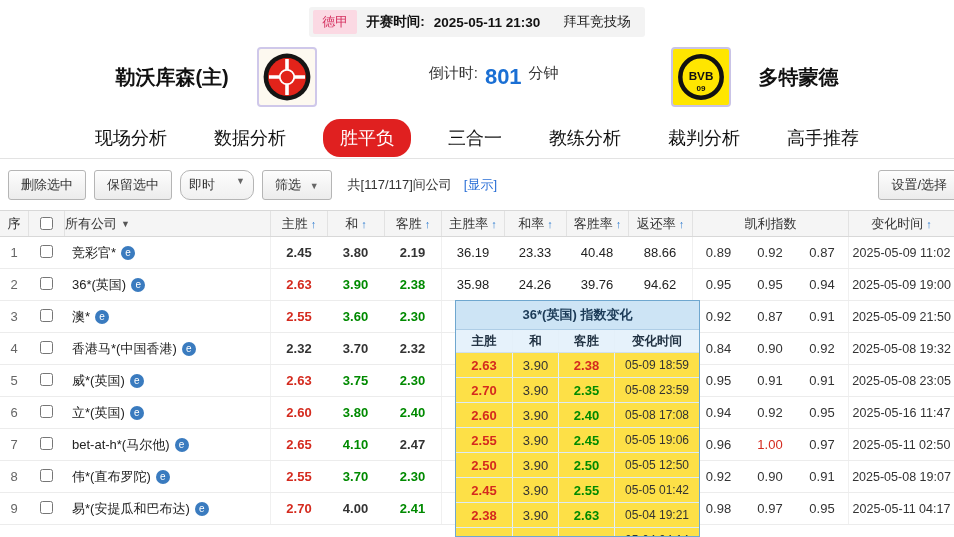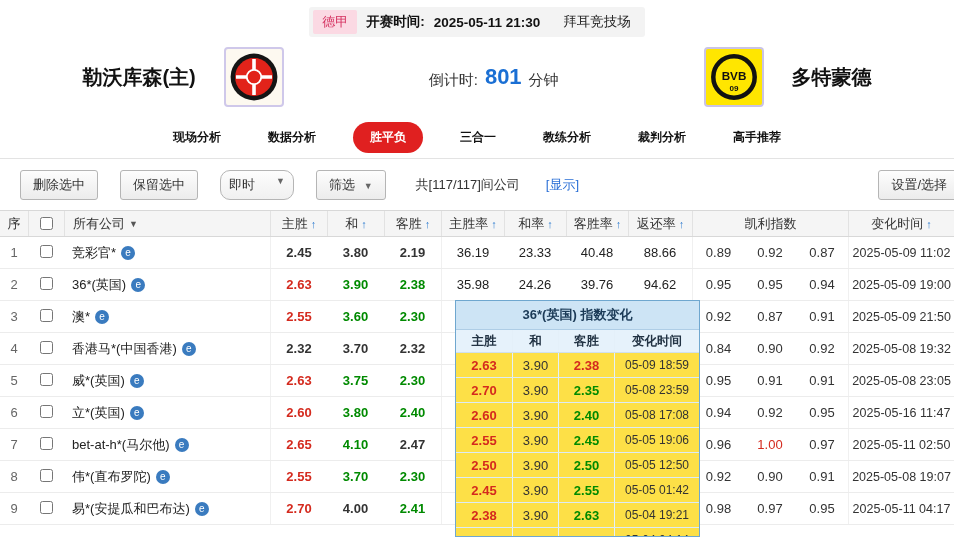--- a/index.html
+++ b/index.html
@@ -16,48 +16,48 @@
   .topbar-inner { background:#f3f3f3; border-radius:3px; display:flex; align-items:center; gap:9px; padding:3px 14px 3px 4px; font-size:13.5px; }
   .league-badge { background:#fbd9e3; color:#d5305f; padding:3px 9px; border-radius:2px; font-size:13px; }
   .start-label, .start-time { font-weight:bold; color:#111; }
   .venue { margin-left:14px; color:#222; }
 
   
   .match-header { display:flex; align-items:center; justify-content:center; height:80px; gap:28px; }
   .team-name { font-size:20px; font-weight:bold; color:#111; }
   .logo-frame { width:60px; height:60px; border:2px solid #cfc8ea; background:#fdf9f0; border-radius:4px; display:flex; align-items:center; justify-content:center; overflow:hidden; }
   .logo-frame svg { width:54px; height:54px; display:block; }
-  .countdown { display:flex; align-items:flex-end; margin:0 117px; font-size:15px; color:#333; }
+  .countdown { display:flex; align-items:flex-start; margin:0 84px; font-size:15px; color:#333; }
   .countdown .cd-value { color:var(--accent-blue,#1a6fd4); font-size:22px; font-weight:bold; margin:0 7px; }
 
   
   .tabs { display:flex; align-items:center; justify-content:center; gap:27px; height:42px; border-bottom:1px solid #e3e3e3; }
-  .tab { font-size:12px; font-weight:bold; color:#111; cursor:pointer; padding:7px 10px; }
+  .tab { font-size:18px; font-weight:normal; color:#111; cursor:pointer; padding:7px 10px; }
   .tab.active { background:var(--tab-active,#e02020); color:#ffffff; border-radius:17px; padding:7px 17px; }
 
   
-  .toolbar { display:flex; align-items:center; gap:22px; padding:11px 8px 10px 20px; font-size:13px; }
+  .toolbar { display:flex; align-items:center; gap:8px; padding:11px 8px 10px 8px; font-size:13px; }
   .btn { background:linear-gradient(#fdfdfd,#ececec); border:1px solid #b5b5b5; border-radius:3px; padding:5px 12px; font-size:13px; color:#333; cursor:pointer; white-space:nowrap; }
   .select-box { display:flex; justify-content:space-between; width:74px; background:linear-gradient(#fdfdfd,#f0f0f0); border:1px solid #b5b5b5; border-radius:10px; padding:5px 8px; color:#333; cursor:pointer; }
   .caret { font-size:9px; color:#666; margin-left:5px; }
   .count-text { margin-left:8px; color:#333; }
   .show-link { color:#2a6fd6; cursor:pointer; margin-left:4px; }
   .settings-btn { margin-left:auto; transform:translateX(14px); }
 
   
   .odds-table { width:954px; font-size:13px; }
   .thead, .trow {
     display:grid;
     grid-template-columns: 28px 36px 206px 57px 57px 57px 63px 62px 62px 64px 52px 52px 52px minmax(0,1fr);
     align-items:center;
   }
   .thead { background:#f5f5f5; border-top:1px solid #d8d8d8; border-bottom:1px solid #d8d8d8; height:27px; color:#333; }
   .thead .hcell { text-align:center; border-left:1px solid #e2e2e2; height:100%; display:flex; align-items:center; justify-content:center; }
   .thead .hcell:first-child { border-left:none; }
-  .thead .company-h { justify-content:flex-start; padding-left:8px; }
+  .thead .company-h { justify-content:flex-start; padding-left:0; }
   .kelly-h { grid-column: span 3; }
   .sort { color:#2f7cd0; font-size:11px; margin-left:3px; font-weight:bold; }
   .dark-caret { font-size:9px; color:#555; margin-left:4px; }
 
   .trow { height:32px; border-bottom:1px solid #ececec; background:#fff; }
   .cell { text-align:center; overflow:hidden; white-space:nowrap; }
   .cell.seq { color:#666; }
   .cell.company { text-align:left; padding-left:8px; display:flex; align-items:center; }
   .cell.time { font-size:12.5px; color:#333; }
   .trow > :nth-child(4), .trow > :nth-child(7), .trow > :nth-child(11), .trow > :nth-child(14) { border-left:1px solid #f0f0f0; height:100%; display:flex; align-items:center; justify-content:center; }

